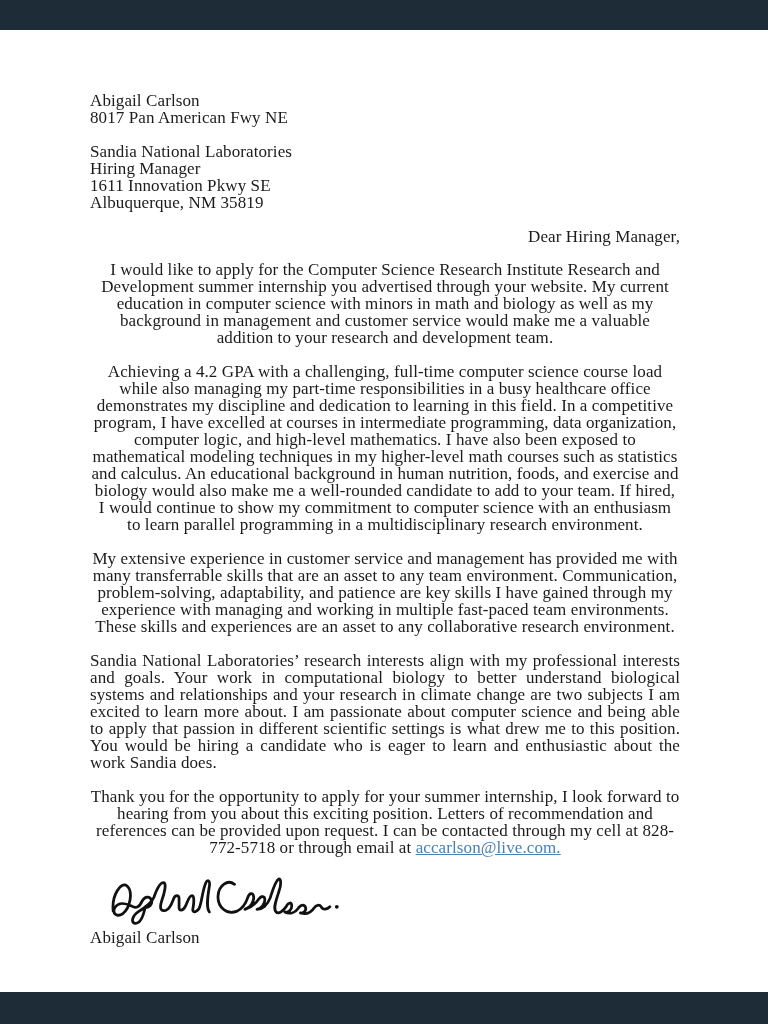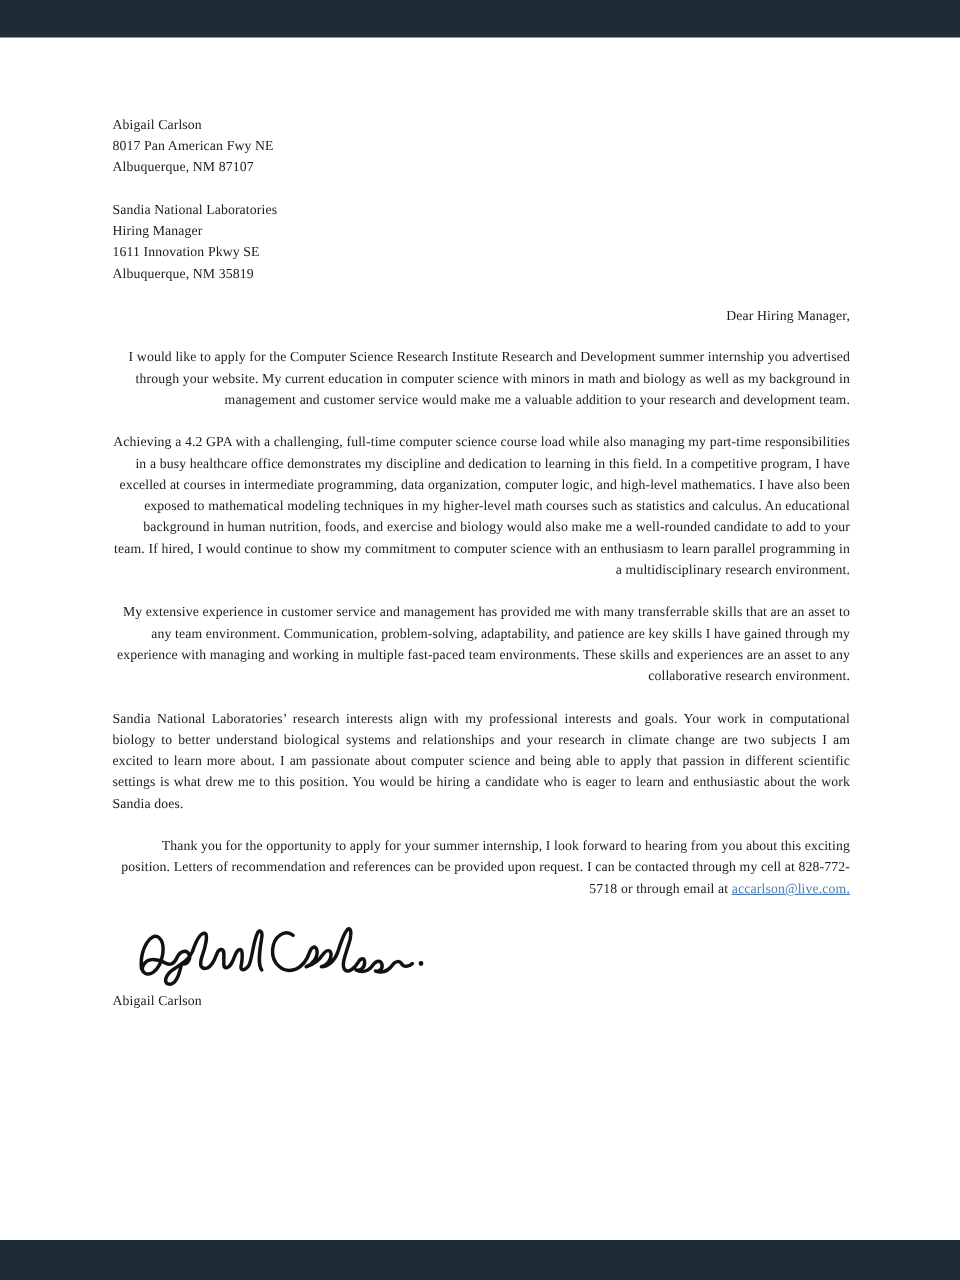--- a/index.html
+++ b/index.html
@@ -25,31 +25,31 @@
   .viewer-bar.top { top: 0; height: 30px; }
   .viewer-bar.bottom { bottom: 0; height: 32px; }
 
   .page-content {
     position: absolute;
     top: 0;
     left: 0;
     width: 768px;
     box-sizing: border-box;
     padding: 92px 88px 0 90px;
-    font-size: 11px;
+    font-size: 17px;
     line-height: 17px;
     letter-spacing: 0.1px;
   }
 
   .address-block { margin: 0 0 17px 0; }
   .address-block div { white-space: nowrap; }
 
   .salutation { margin: 0 0 16px 0; text-align: right; }
 
-  .para { margin: 0 0 17px 0; text-align: right; }
+  .para { margin: 0 0 17px 0; text-align: center; }
   .para.justified { text-align: justify; }
 
   .email-link, .link-period {
     color: var(--link, #4a7eb8);
     text-decoration: underline;
     cursor: pointer;
   }
   .link-period { text-decoration: underline; }
 
   .closing { margin: 0 0 3px 0; }
@@ -64,21 +64,20 @@
 
 <div class="screen">
 
   <div class="viewer-bar top"></div>
 
   <div class="page-content">
 
     <div class="address-block">
       <div>Abigail Carlson</div>
       <div>8017 Pan American Fwy NE</div>
-      <div>Albuquerque, NM 87107</div>
     </div>
 
     <div class="address-block">
       <div>Sandia National Laboratories</div>
       <div>Hiring Manager</div>
       <div>1611 Innovation Pkwy SE</div>
       <div>Albuquerque, NM 35819</div>
     </div>
 
     <div class="salutation">Dear Hiring Manager,</div>

